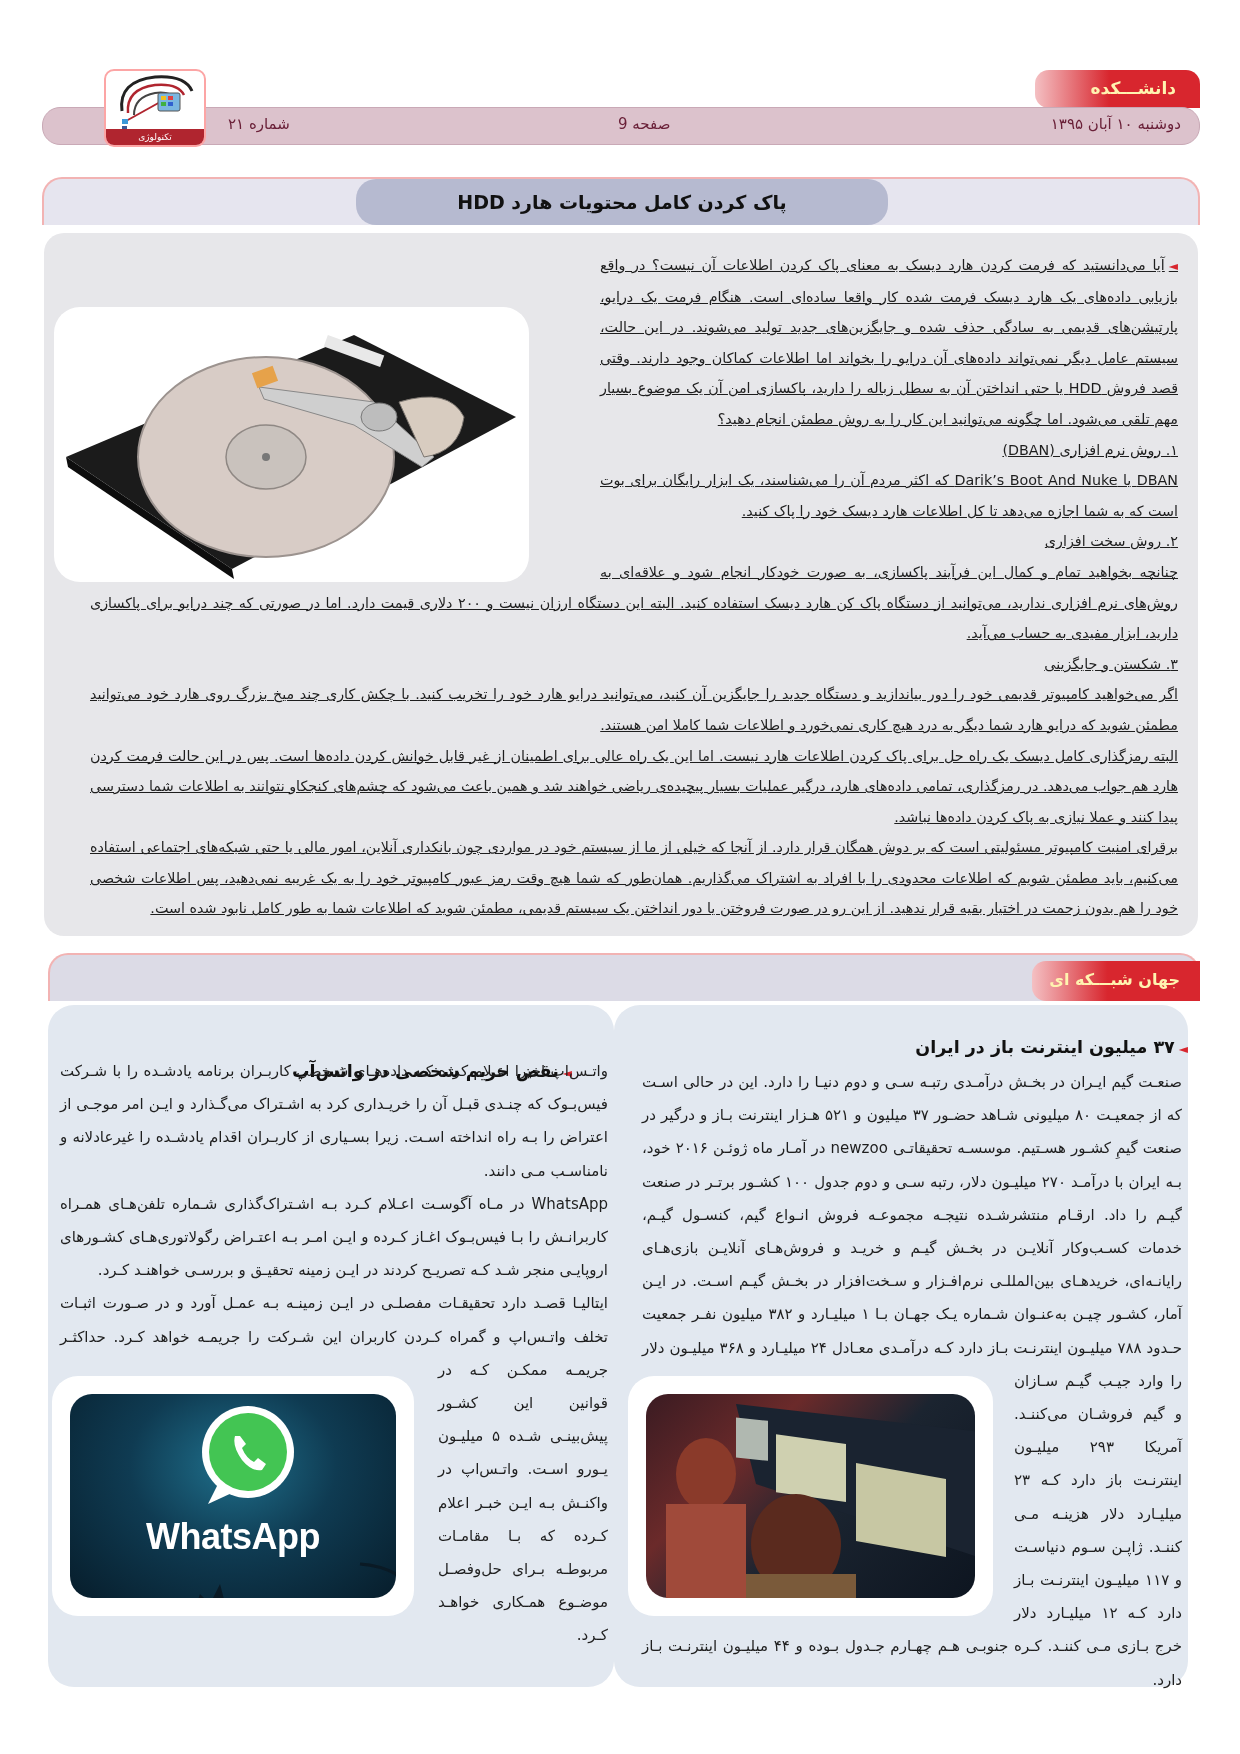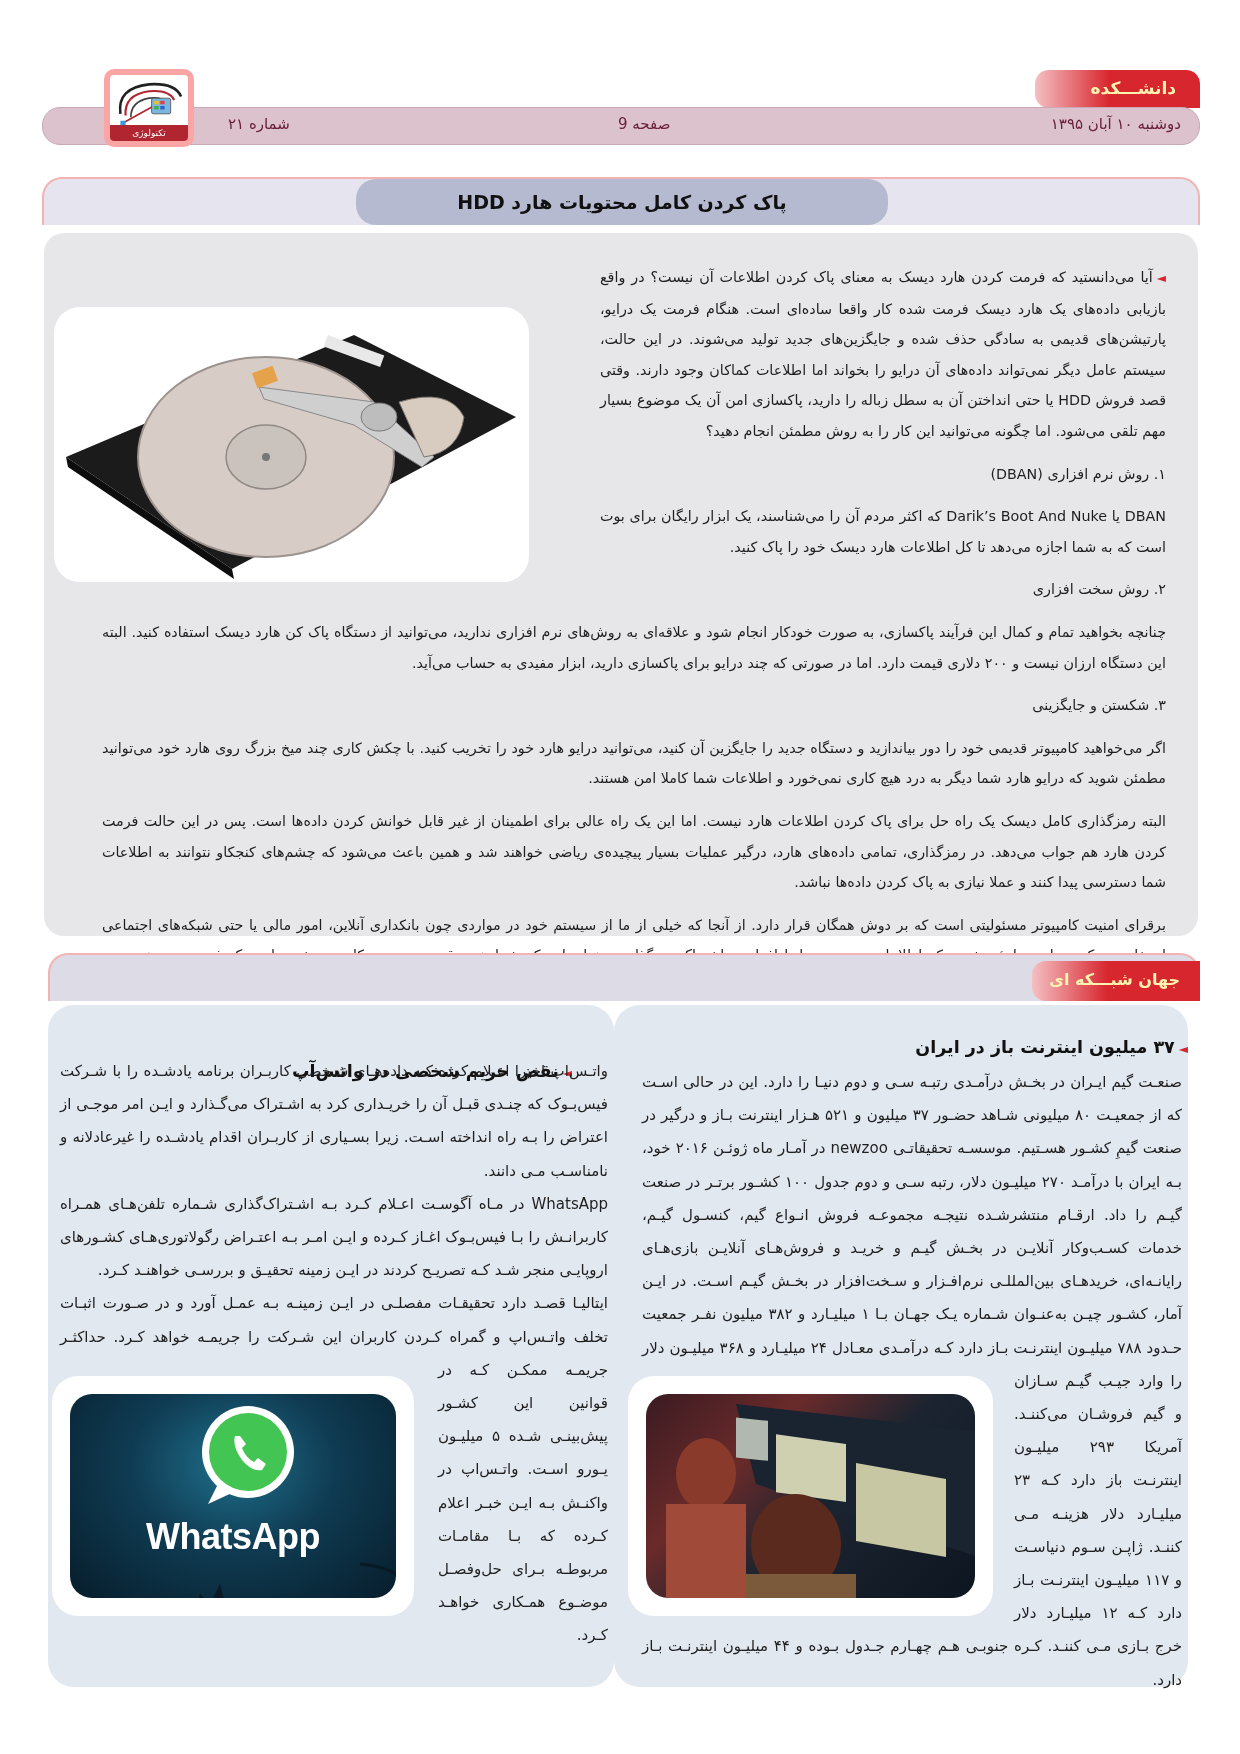--- a/index.html
+++ b/index.html
@@ -19,22 +19,22 @@
   .hdr-page { left: 575px; }
   .hdr-issue { left: 185px; }
   .section-tab {
     position: absolute; right: 40px; top: 70px; width: 165px; height: 38px;
     border-radius: 14px 14px 0 14px;
     background: linear-gradient(to left, #d8262e 55%, #f4c0c3 100%);
     color: #fff3b0; font-weight: bold; font-size: 17px; direction: rtl;
     text-align: right; padding: 8px 24px 0 8px;
   }
   .logo {
-    position: absolute; left: 104px; top: 69px; width: 90px; height: 78px;
-    background: #fff; border: 6px solid #fca5a5; border-radius: 10px; overflow: hidden;
+    position: absolute; left: 104px; top: 69px; width: 102px; height: 78px;
+    background: #fff; border: 2px solid #fca5a5; border-radius: 10px; overflow: hidden;
   }
   .logo-swirl { position: absolute; left: 0; top: 0; width: 100%; height: 62px; }
   .logo-label {
     position: absolute; left: 0; bottom: 0; width: 100%; height: 16px;
     background: #b0252f; color: #fff; font-size: 9px; text-align: center; line-height: 16px;
   }
 
   
   .a1-titlebar {
     position: absolute; left: 42px; top: 177px; width: 1158px; height: 48px;
@@ -48,21 +48,21 @@
   }
   .a1-body {
     position: absolute; left: 44px; top: 233px; width: 1154px; height: 703px;
     background: #e7e7ea; border-radius: 20px;
   }
   .a1-text {
     position: absolute; right: 62px; top: 250px; width: 1088px;
     direction: rtl; text-align: justify; font-size: 14.3px; line-height: 30.6px; color: #1e1e1e;
     font-family: "DejaVu Sans", sans-serif;
   }
-  .a1-text p { margin: 12px; }
+  .a1-text p { margin: 0; text-decoration: underline; }
   .a1-image-slot { float: left; width: 482px; height: 278px; margin: 56px 28px 0 0; shape-outside: margin-box; }
   .marker { color: #d8262e; font-size: 12px; margin-left: 4px; }
   .hdd-photo {
     position: absolute; left: 54px; top: 307px; width: 475px; height: 275px;
     background: #ffffff; border-radius: 26px; overflow: hidden;
   }
 
   
   .s2-bar {
     position: absolute; left: 48px; top: 953px; width: 1152px; height: 48px;

